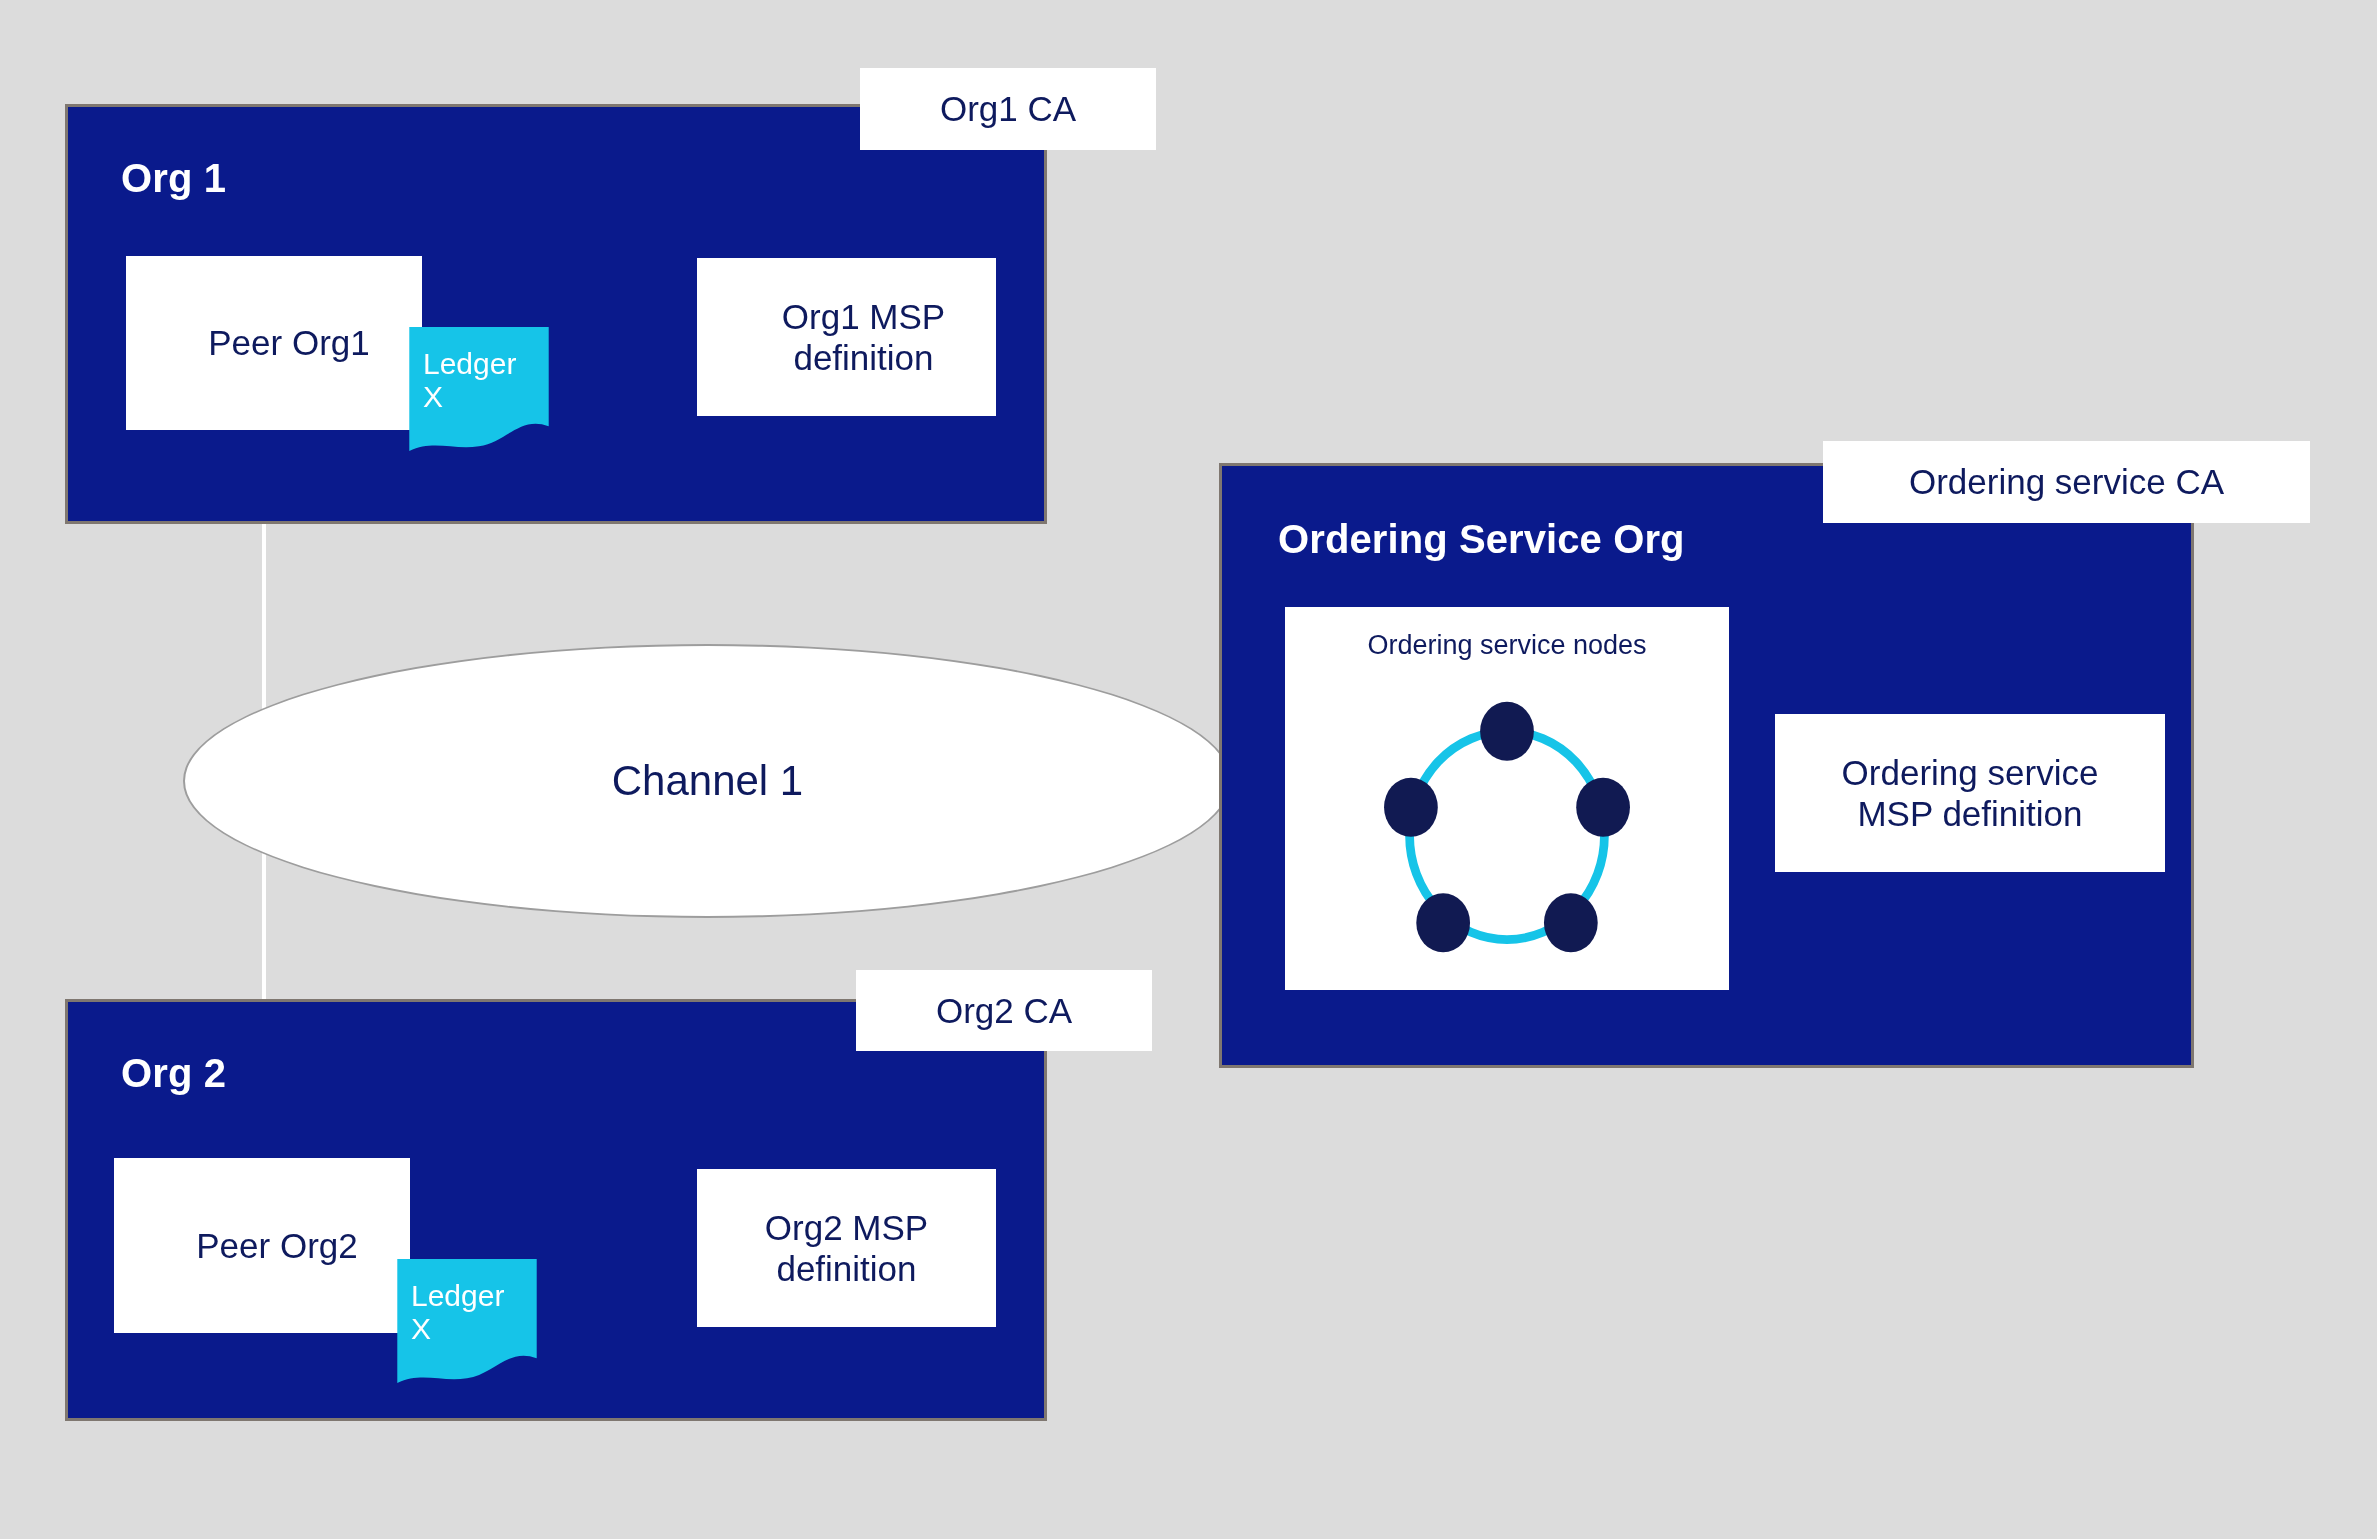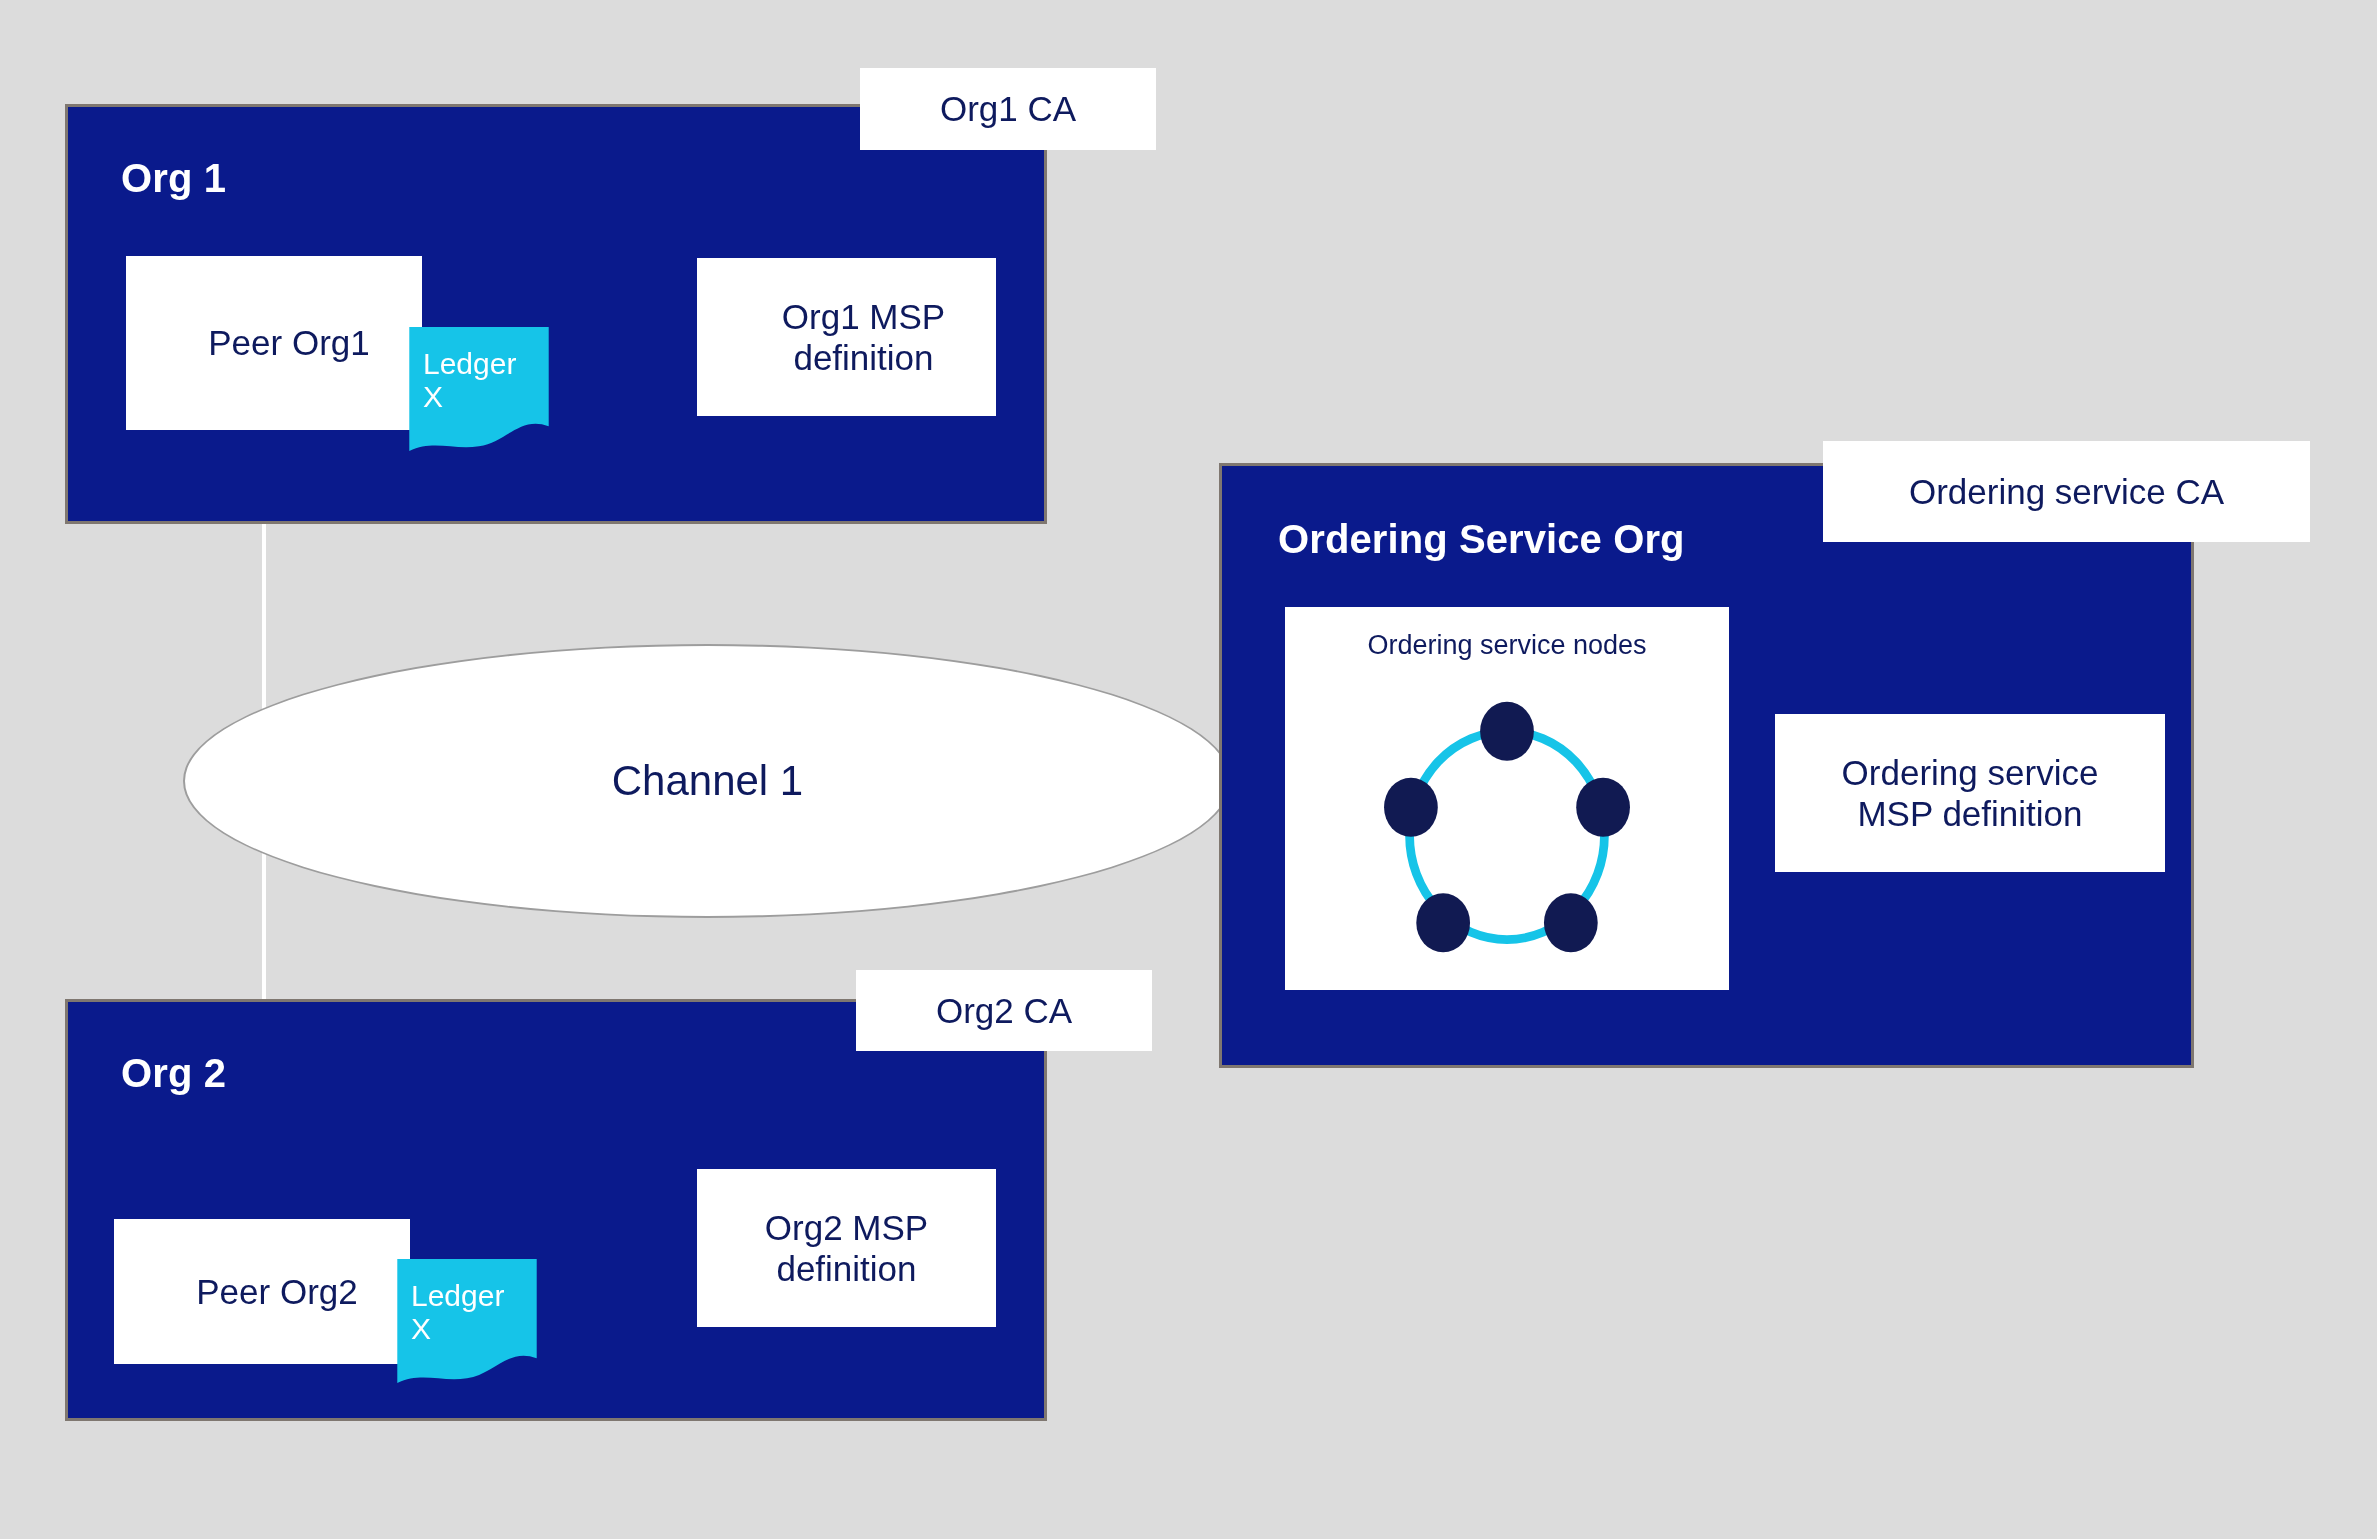--- a/index.html
+++ b/index.html
@@ -154,21 +154,21 @@
   </div>
 
   <div class="white-box callout-box" style="left:860px; top:68px; width:296px; height:82px;">
     <span>Org1 CA</span>
   </div>
 
   <div class="org-panel" style="left:65px; top:999px; width:982px; height:422px;">
   </div>
   <div class="org-title" style="left:121px; top:1051px;">Org 2</div>
 
-  <div class="white-box peer-box" style="left:114px; top:1219px; width:296px; height:145px;">
+  <div class="white-box peer-box" style="left:114px; top:1158px; width:296px; height:175px;">
     <span>Peer Org2</span>
   </div>
 
   <div class="ledger" style="left:397px; top:1253px; width:140px; height:124px;">
     <svg width="140" height="124" viewBox="0 0 208 185" aria-hidden="true">
       <path d="M0,0 L208,0 L208,148 C165,132 145,172 104,178 C66,184 36,168 0,185 Z" fill="#16C4E8"></path>
     </svg>
     <div class="ledger-label">
       <div>Ledger</div>
       <div>X</div>
@@ -200,18 +200,18 @@
       <ellipse cx="235" cy="470" rx="40" ry="44" fill="#111A52"></ellipse>
       <ellipse cx="425" cy="470" rx="40" ry="44" fill="#111A52"></ellipse>
     </svg>
   </div>
 
   <div class="white-box msp-box" style="left:1775px; top:714px; width:390px; height:158px; flex-direction:column;">
     <span>Ordering service</span>
     <span>MSP definition</span>
   </div>
 
-  <div class="white-box callout-box" style="left:1823px; top:441px; width:487px; height:101px;">
+  <div class="white-box callout-box" style="left:1823px; top:441px; width:487px; height:82px;">
     <span>Ordering service CA</span>
   </div>
 
 </div>
 
 
 </body></html>

